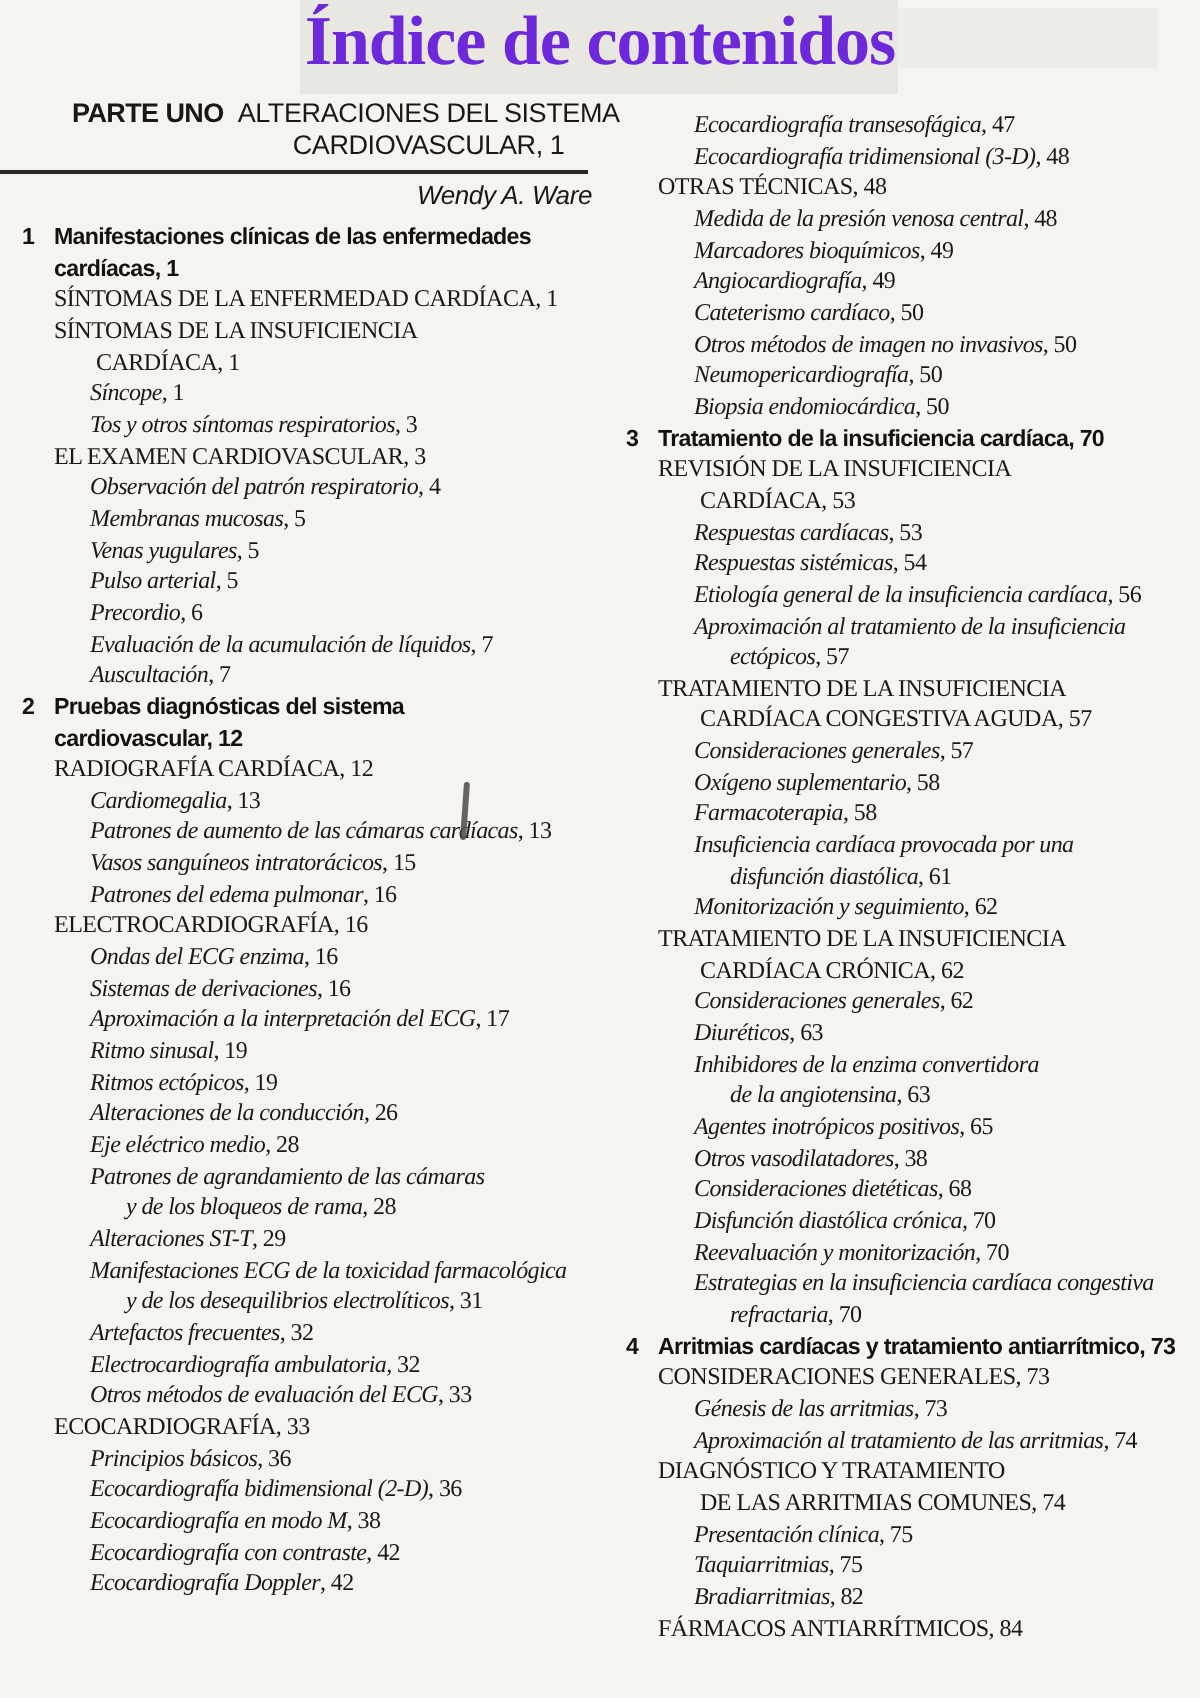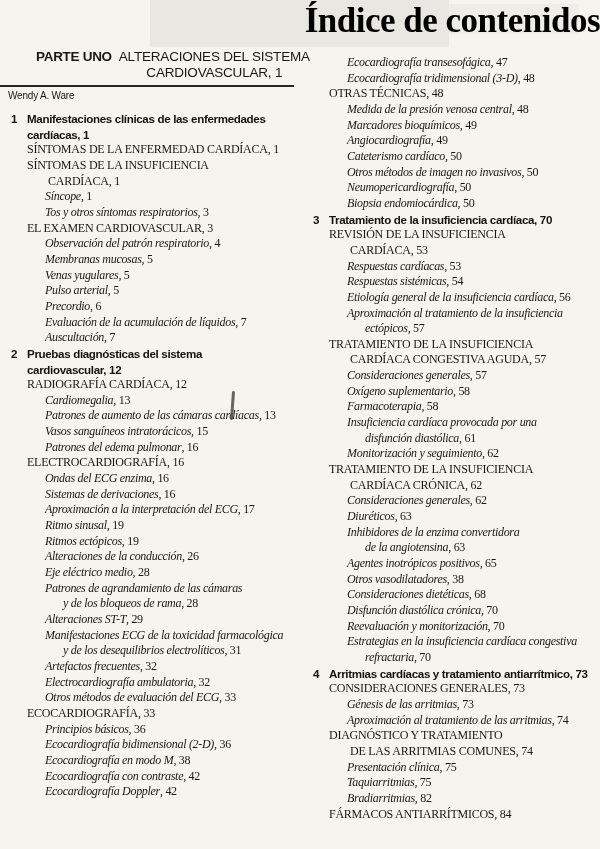--- a/index.html
+++ b/index.html
@@ -11,41 +11,41 @@
     position:relative;
     overflow:hidden;
   }
   .page { position:absolute; inset:0; }
 
   
   .title-band { position:absolute; left:150px; top:0; width:299px; height:47px; background:#e8e7e2; }
   .title-band2 { position:absolute; left:449px; top:4px; width:130px; height:30px; background:#efeee9; }
   h1.page-title {
     position:absolute; left:0; top:1px; width:600px;
-    text-align:right;
+    text-align:center;
     font-family:"Liberation Serif", serif;
     font-size:35px; font-weight:bold; letter-spacing:-0.5px;
-    color:#000000;
+    color:#6d28d9;
   }
 
   
   .part-head {
     position:absolute; left:8px; top:49px; width:288px;
     font-family:"Liberation Sans", sans-serif;
     font-size:13.5px; line-height:16px;
     display:flex; gap:7px;margin-left:28px;
   }
   .part-label { font-weight:bold; letter-spacing:-0.3px; white-space:nowrap; }
   .part-title { text-align:center; letter-spacing:-0.2px; }
   .rule { position:absolute; left:0; top:85px; width:294px; height:2px; background:#2a2722; }
   .author {
     position:absolute; left:8px; top:90px; width:288px;
-    text-align:left;
+    text-align:right;
     font-family:"Liberation Sans", sans-serif;
-    font-size:10px; letter-spacing:-0.2px;
+    font-style:italic; font-size:13px; letter-spacing:-0.2px;
   }
 
   
   .col { position:absolute; width:292px; }
   .col-left  { left:10px;  top:111px; }
   .col-right { left:312px; top:55px;  }
   .line { position:relative; line-height:15.65px; white-space:nowrap; }
 
   .ch, .chc {
     font-family:"Liberation Sans", sans-serif;

